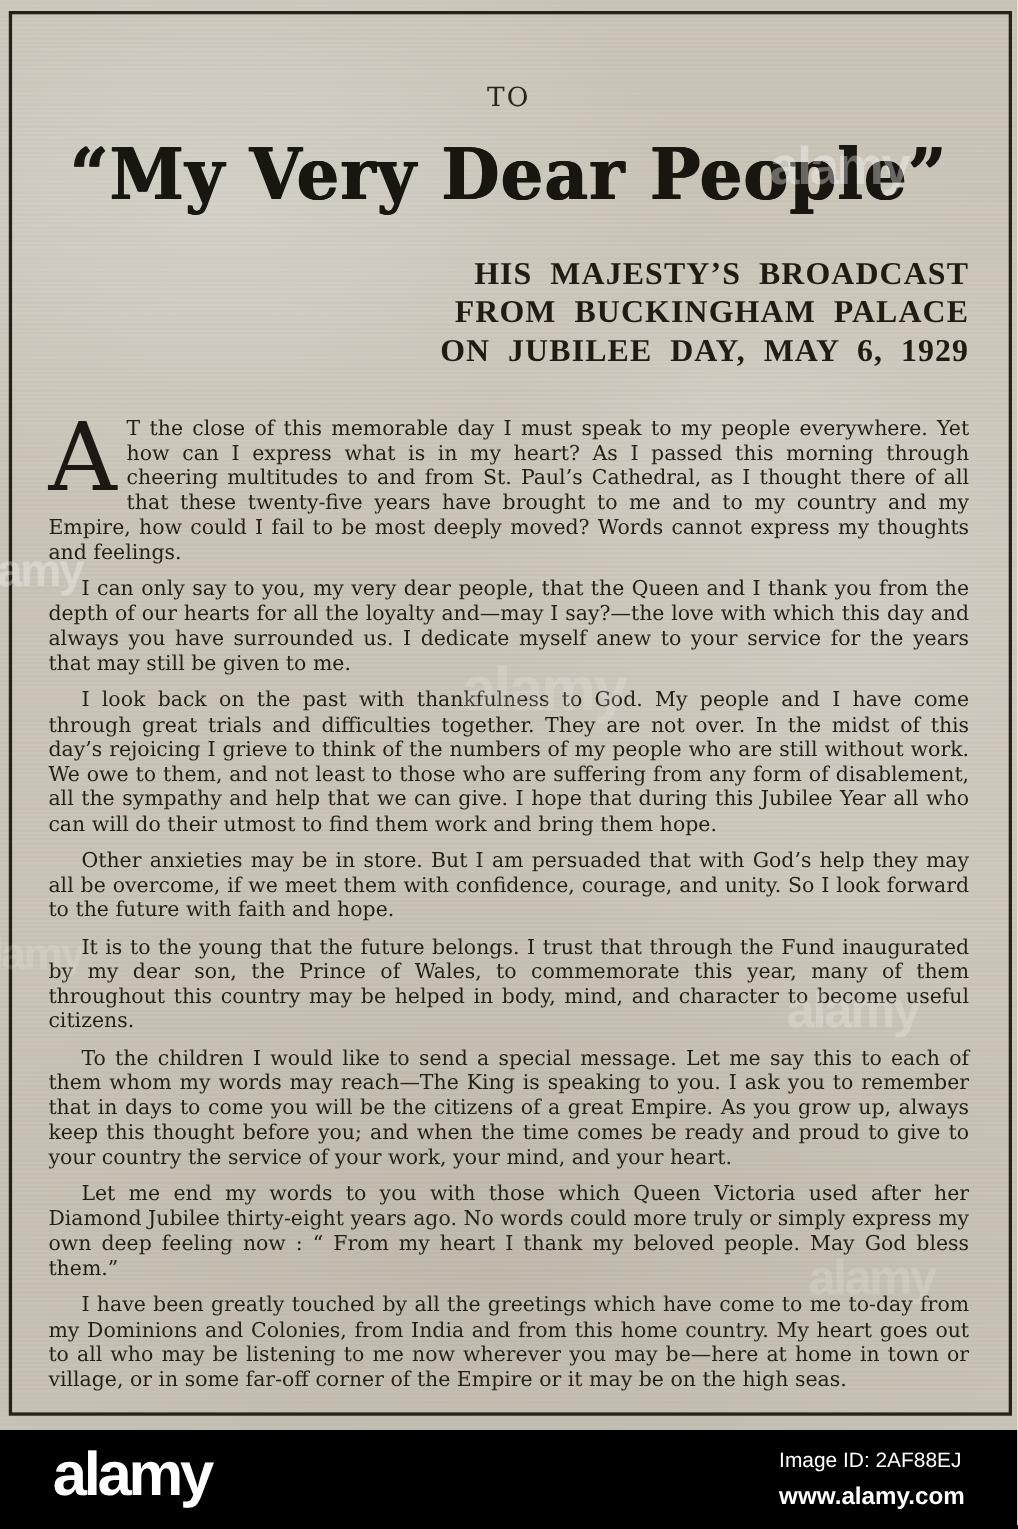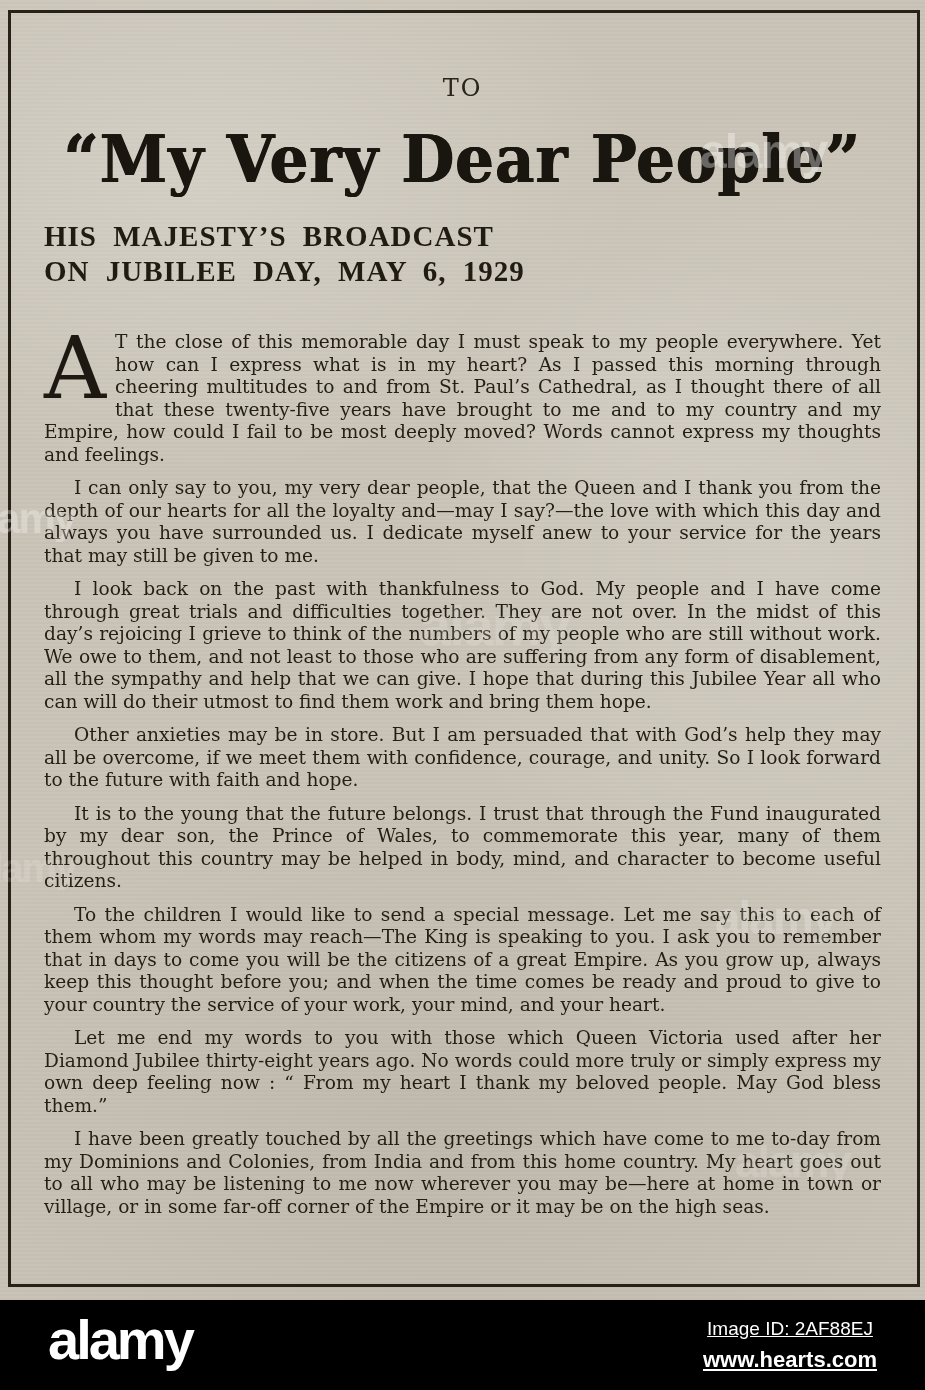--- a/index.html
+++ b/index.html
@@ -50,22 +50,22 @@
     text-align: center;
     font-size: 61px;
     line-height: 92px;
     font-weight: bold;
     letter-spacing: 1px;
     color: #191610;
     text-shadow: 0.6px 0 0 currentColor, -0.6px 0 0 currentColor;
     transform: scaleY(1.06);
   }
   .subtitle {
-    margin-top: 13px;
-    text-align: left;
+    margin-top: 26px;
+    text-align: right;
     font-family: "Liberation Serif", serif;
     font-weight: 700;
     font-size: 29px;
     line-height: 35px;
     letter-spacing: 1px;
     word-spacing: 8px;
     color: #201c13;
   }
   
   .body-text {
@@ -114,38 +114,39 @@
     padding: 0 48px 0 48px;
     font-family: "Liberation Sans", sans-serif;
   }
   .brand-logo {
     font-weight: bold;
     font-size: 56px;
     letter-spacing: -3px;
     line-height: 1;
     padding-bottom: 10px; 
   }
-  .bar-right { text-align: center; text-decoration: underline; }
+  .bar-right { text-align: left; }
   .bar-image-id { font-size: 19px; font-weight: 400; margin-bottom: 7px; }
   .bar-site    { font-size: 22px; font-weight: 700; }
 </style>
 </head>
 <body>
 
 <div class="canvas">
 
   <div class="paper">
     <div class="frame"></div>
 
     <div class="content">
       <div class="kicker">TO</div>
       <div class="main-title">“My Very Dear People”</div>
 
       <div class="subtitle">
         <div>HIS MAJESTY’S BROADCAST</div>
+        <div>FROM BUCKINGHAM PALACE</div>
         <div>ON JUBILEE DAY, MAY 6, 1929</div>
       </div>
 
       <div class="body-text">
         <p class="first"><span class="dropcap">A</span><span>T the close of this memorable day I must speak to my people everywhere.  Yet how can I express what is in my heart?  As I passed this morning through cheering multitudes to and from St. Paul’s Cathedral, as I thought there of all that these twenty-five years have brought to me and to my country and my Empire, how could I fail to be most deeply moved?  Words cannot express my thoughts and feelings.</span></p>
         <p>I can only say to you, my very dear people, that the Queen and I thank you from the depth of our hearts for all the loyalty and—may I say?—the love with which this day and always you have surrounded us.  I dedicate myself anew to your service for the years that may still be given to me.</p>
         <p>I look back on the past with thankfulness to God.  My people and I have come through great trials and difficulties together.  They are not over.  In the midst of this day’s rejoicing I grieve to think of the numbers of my people who are still without work.  We owe to them, and not least to those who are suffering from any form of disablement, all the sympathy and help that we can give.  I hope that during this Jubilee Year all who can will do their utmost to find them work and bring them hope.</p>
         <p>Other anxieties may be in store.  But I am persuaded that with God’s help they may all be overcome, if we meet them with confidence, courage, and unity.  So I look forward to the future with faith and hope.</p>
         <p>It is to the young that the future belongs.  I trust that through the Fund inaugurated by my dear son, the Prince of Wales, to commemorate this year, many of them throughout this country may be helped in body, mind, and character to become useful citizens.</p>
         <p><span>To the children I would like to send a special message.  Let me say this to each of them whom my words may reach—The King is speaking to </span><span class="ital">you</span><span>.  I ask you to remember that in days to come you will be the citizens of a great Empire.  As you grow up, always keep this thought before you; and when the time comes be ready and proud to give to your country the service of your work, your mind, and your heart.</span></p>
@@ -159,17 +160,17 @@
     <div class="wm wm3">alamy</div>
     <div class="wm wm4">alamy</div>
     <div class="wm wm5">alamy</div>
     <div class="wm wm6">alamy</div>
   </div>
 
   <div class="stock-bar">
     <div class="brand-logo">alamy</div>
     <div class="bar-right">
       <div class="bar-image-id">Image ID: 2AF88EJ</div>
-      <div class="bar-site">www.hearts.com</div>
+      <div class="bar-site">www.alamy.com</div>
     </div>
   </div>
 
 </div>
 
 </body></html>

